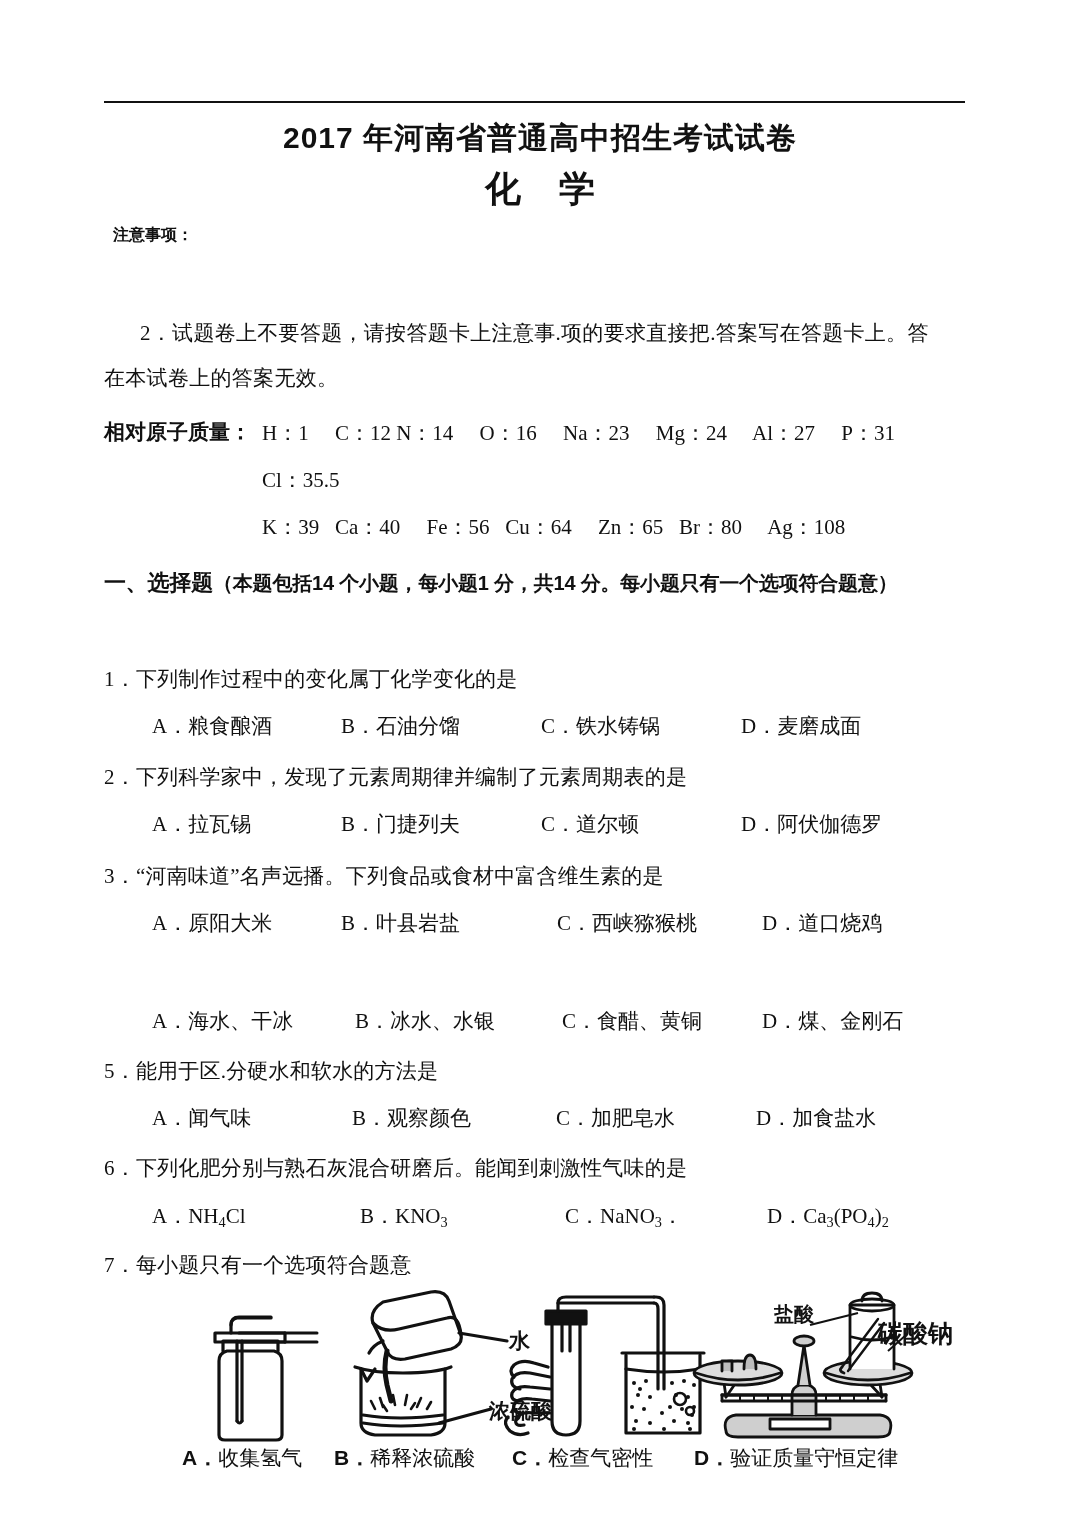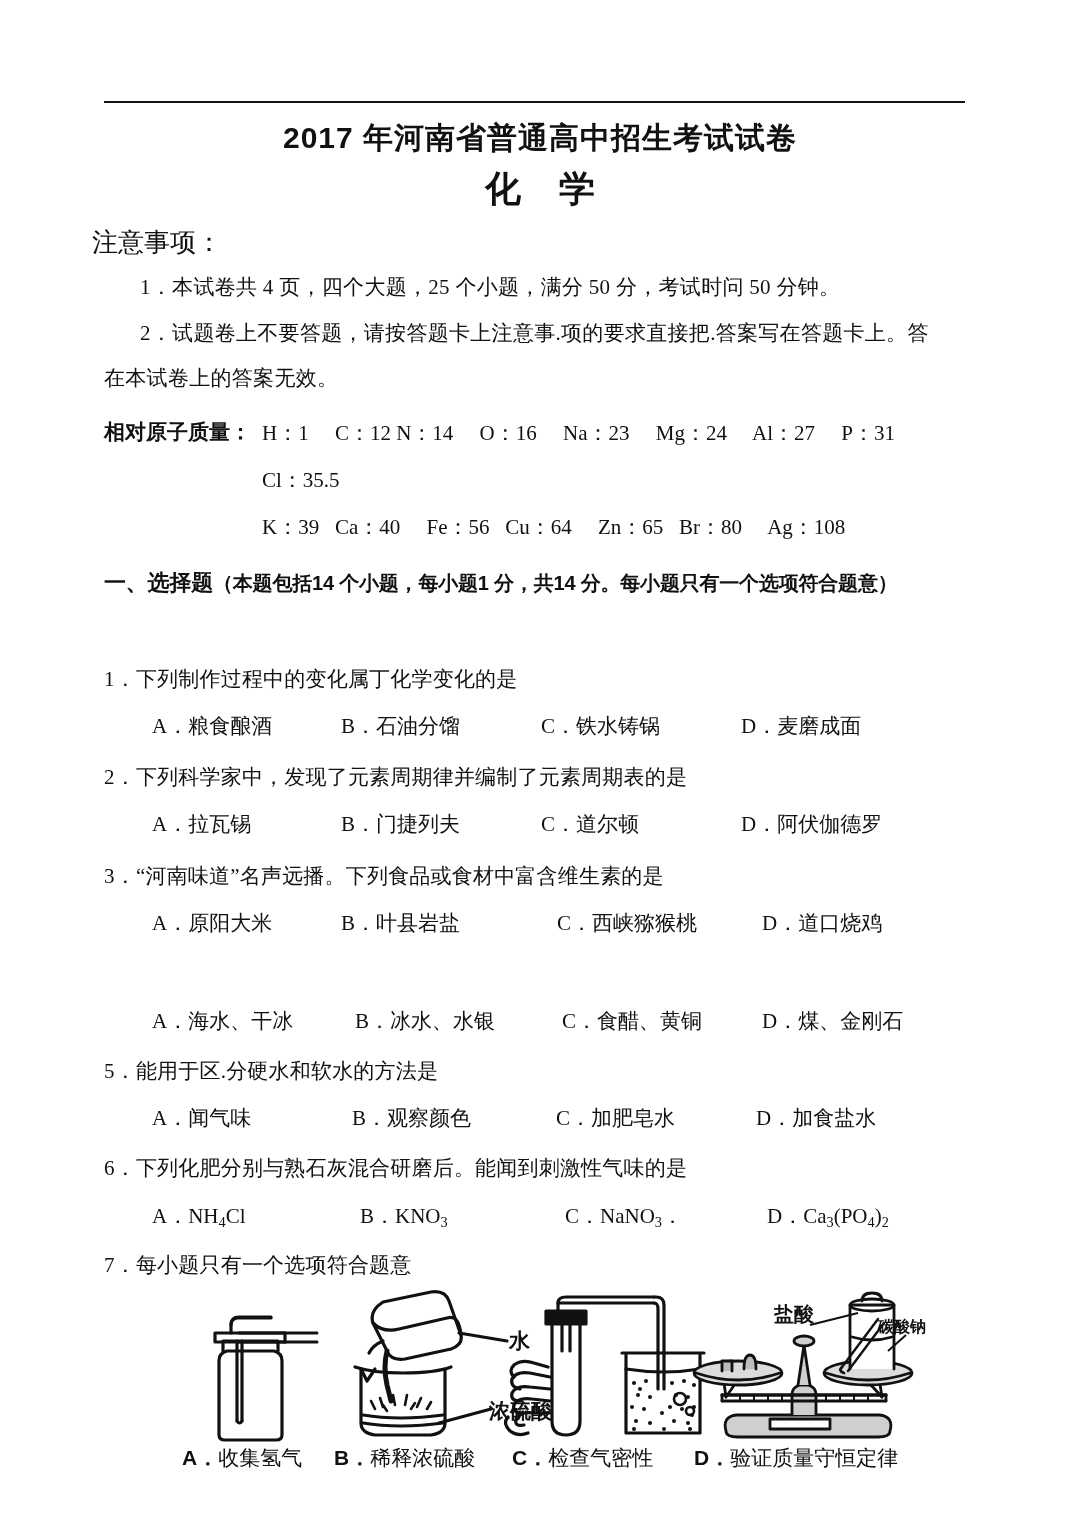--- a/index.html
+++ b/index.html
@@ -45,24 +45,24 @@
     width: 1080px;
     text-align: center;
     font-size: 36px;
     font-weight: bold;
     letter-spacing: 14px;
     text-indent: 14px;
     font-family: "Liberation Sans", "DejaVu Sans", sans-serif;
   }
   .notice-head {
     position: absolute;
-    left: 92px;
+    left: 113px;
     top: 225px;
-    font-size: 26px;
-    font-weight: normal;
+    font-size: 16px;
+    font-weight: bold;
     font-family: "Liberation Sans", "DejaVu Sans", sans-serif;
   }
   .notice-line {
     position: absolute;
     font-size: 21px;
     line-height: 1.3;
     letter-spacing: 0.3px;
   }
   .n1 { left: 140px; top: 274px; }
   .n2 { left: 140px; top: 320px; width: 840px; }
@@ -157,21 +157,20 @@
 <body>
 
 <div class="page">
 
   <div class="rule"></div>
 
   <div class="title-main">2017 年河南省普通高中招生考试试卷</div>
   <div class="title-sub">化 学</div>
 
   <div class="notice-head">注意事项：</div>
-  <div class="notice-line n1">1．本试卷共 4 页，四个大题，25 个小题，满分 50 分，考试时问 50 分钟。</div>
   <div class="notice-line n2">2．试题卷上不要答题，请按答题卡上注意事.项的要求直接把.答案写在答题卡上。答</div>
   <div class="notice-line n2b">在本试卷上的答案无效。</div>
 
   <div class="masses-label">相对原子质量：</div>
   <div class="masses-row1">H：1     C：12 N：14     O：16     Na：23     Mg：24     Al：27     P：31</div>
   <div class="masses-row2">Cl：35.5</div>
   <div class="masses-row3">K：39   Ca：40     Fe：56   Cu：64     Zn：65   Br：80     Ag：108</div>
 
   <div class="section-head">
     <span>一、选择题</span><span class="paren">（本题包括14 个小题，每小题1 分，共14 分。每小题只有一个选项符合题意）</span>
@@ -397,21 +396,21 @@
 
           <path d="M170 10 Q170 2 180 2 Q190 2 190 10"></path>
         </g>
 
         <g fill="none" stroke="#111" stroke-width="2">
           <path d="M118 34 L166 22"></path>
           <path d="M214 44 L196 60"></path>
         </g>
       </svg>
       <div style="position:absolute;left:82px;top:10px;font-size:20px;font-weight:bold;white-space:nowrap;font-family:Liberation Sans, sans-serif">盐酸</div>
-      <div style="position:absolute;left:186px;top:26px;font-size:16px;font-weight:bold;white-space:nowrap;font-family:Liberation Mono, monospace">碳酸钠</div>
+      <div style="position:absolute;left:186px;top:26px;font-size:25px;font-weight:bold;white-space:nowrap;font-family:Liberation Mono, monospace">碳酸钠</div>
     </div>
 
   </div>
 
   <div class="caption-row">
     <div class="cap" style="left:78px"><span class="fig-label">A．</span><span>收集氢气</span></div>
     <div class="cap" style="left:230px"><span class="fig-label">B．</span><span>稀释浓硫酸</span></div>
     <div class="cap" style="left:408px"><span class="fig-label">C．</span><span>检查气密性</span></div>
     <div class="cap" style="left:590px"><span class="fig-label">D．</span><span>验证质量守恒定律</span></div>
   </div>

